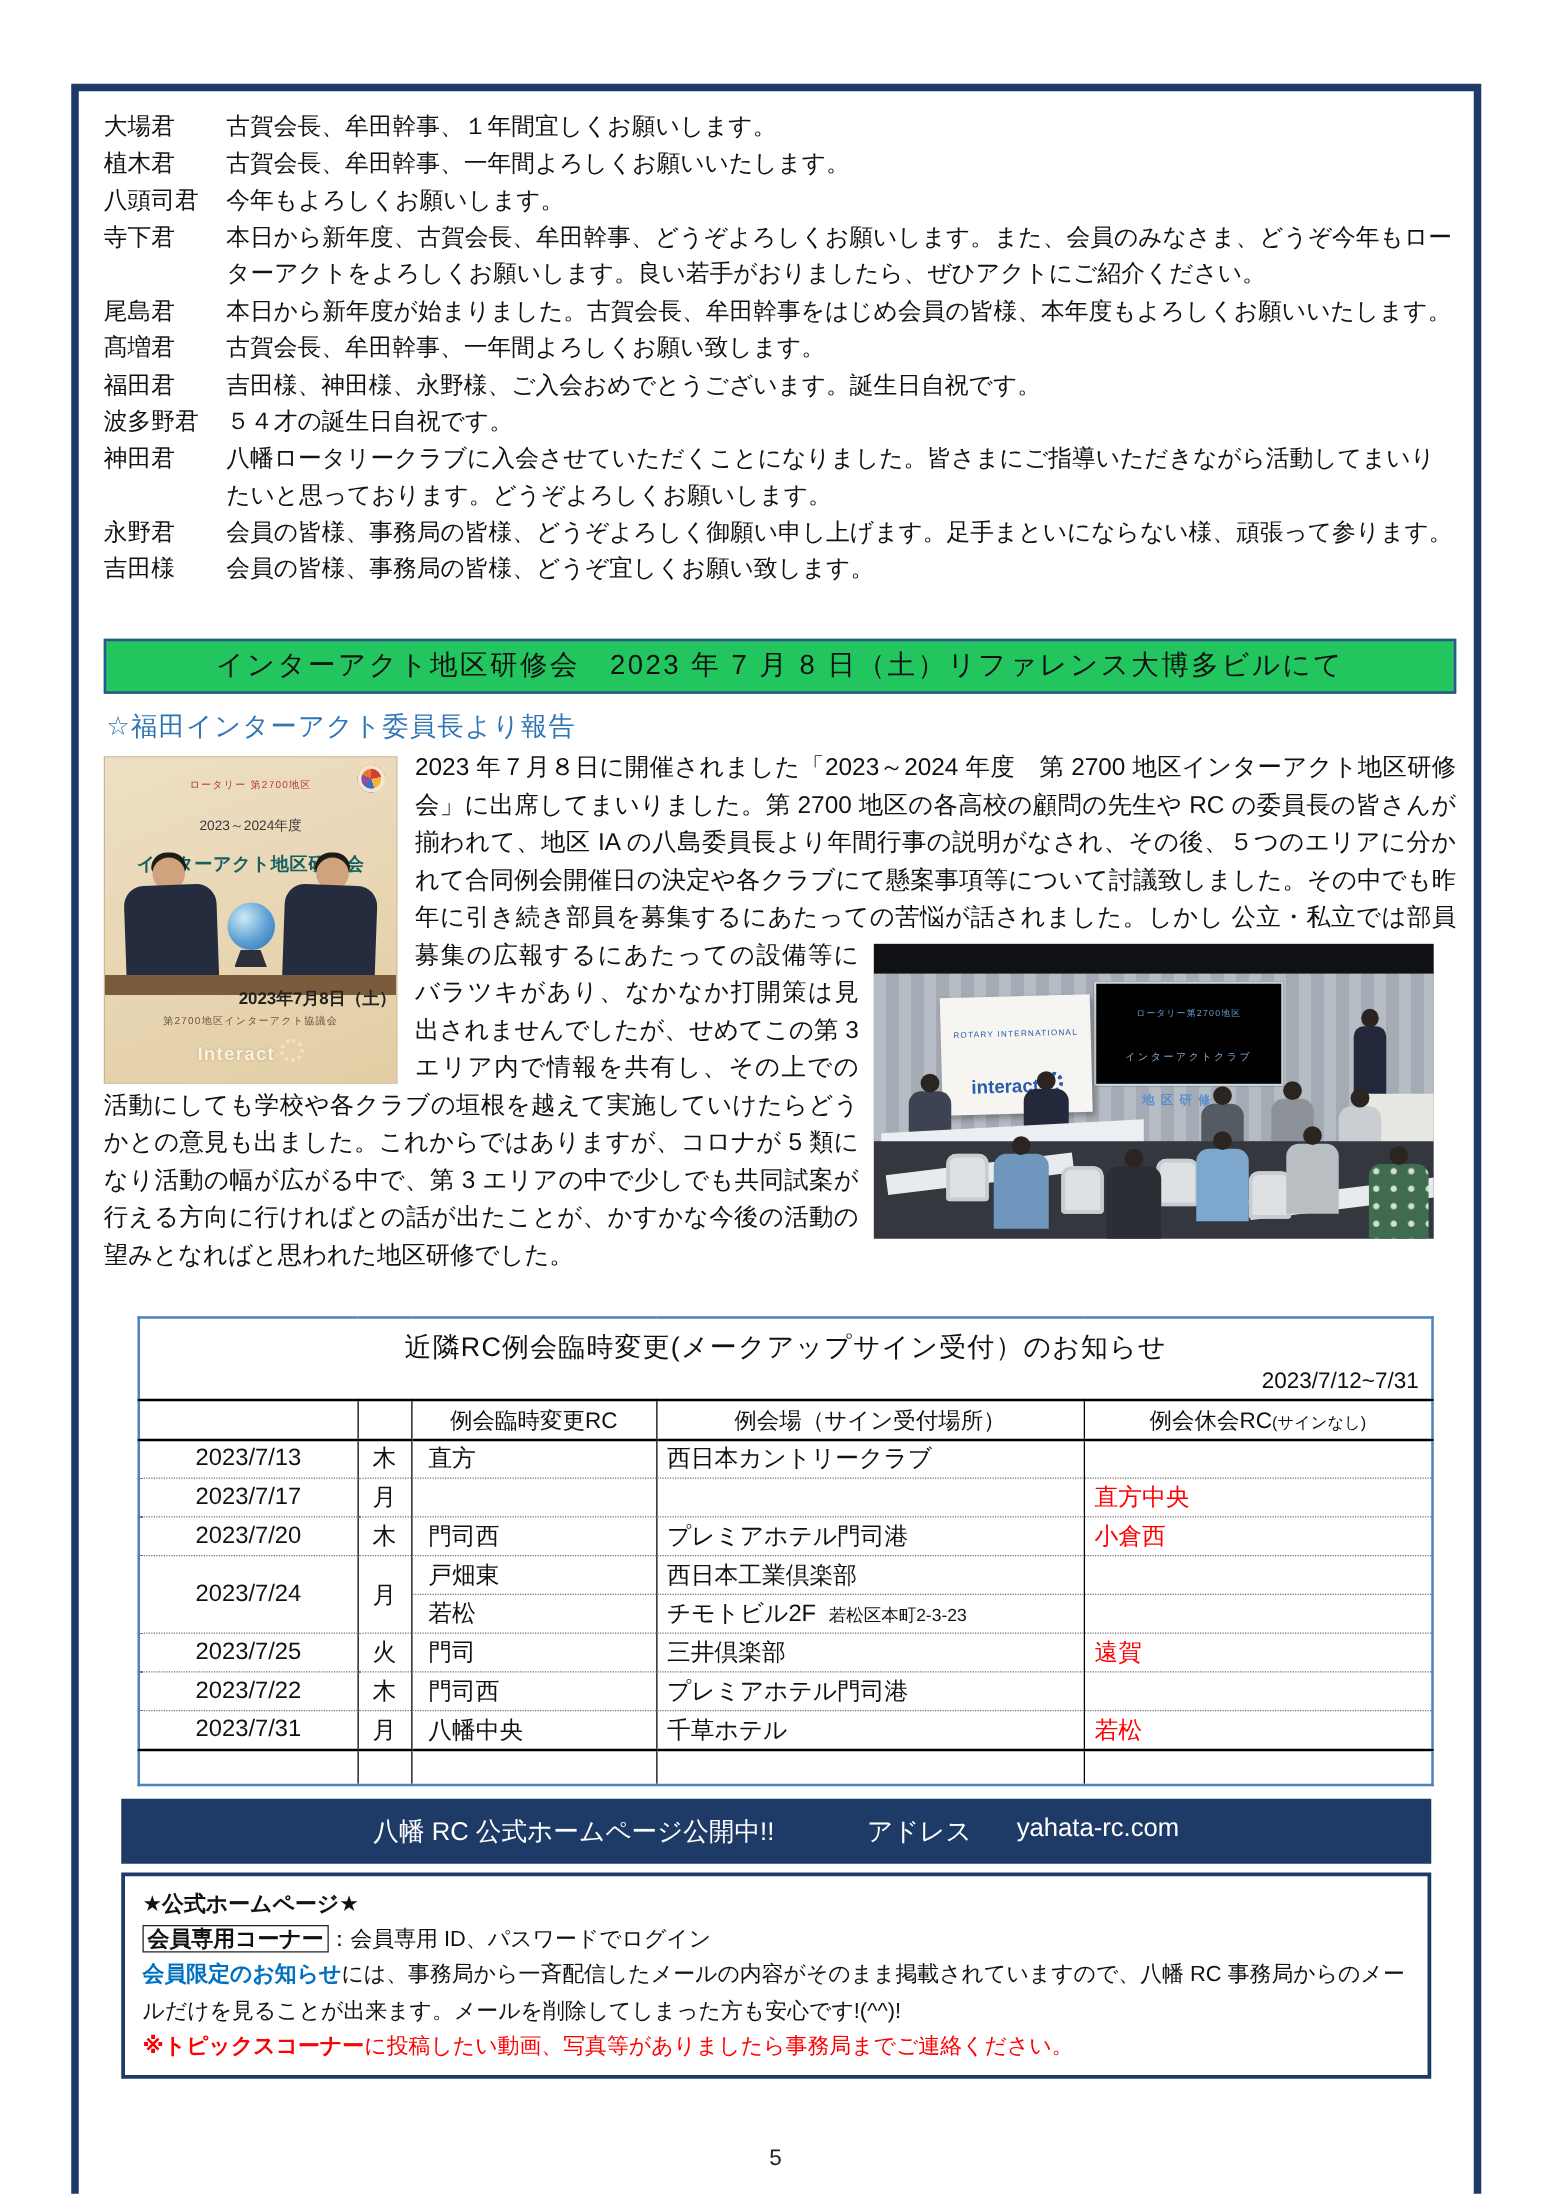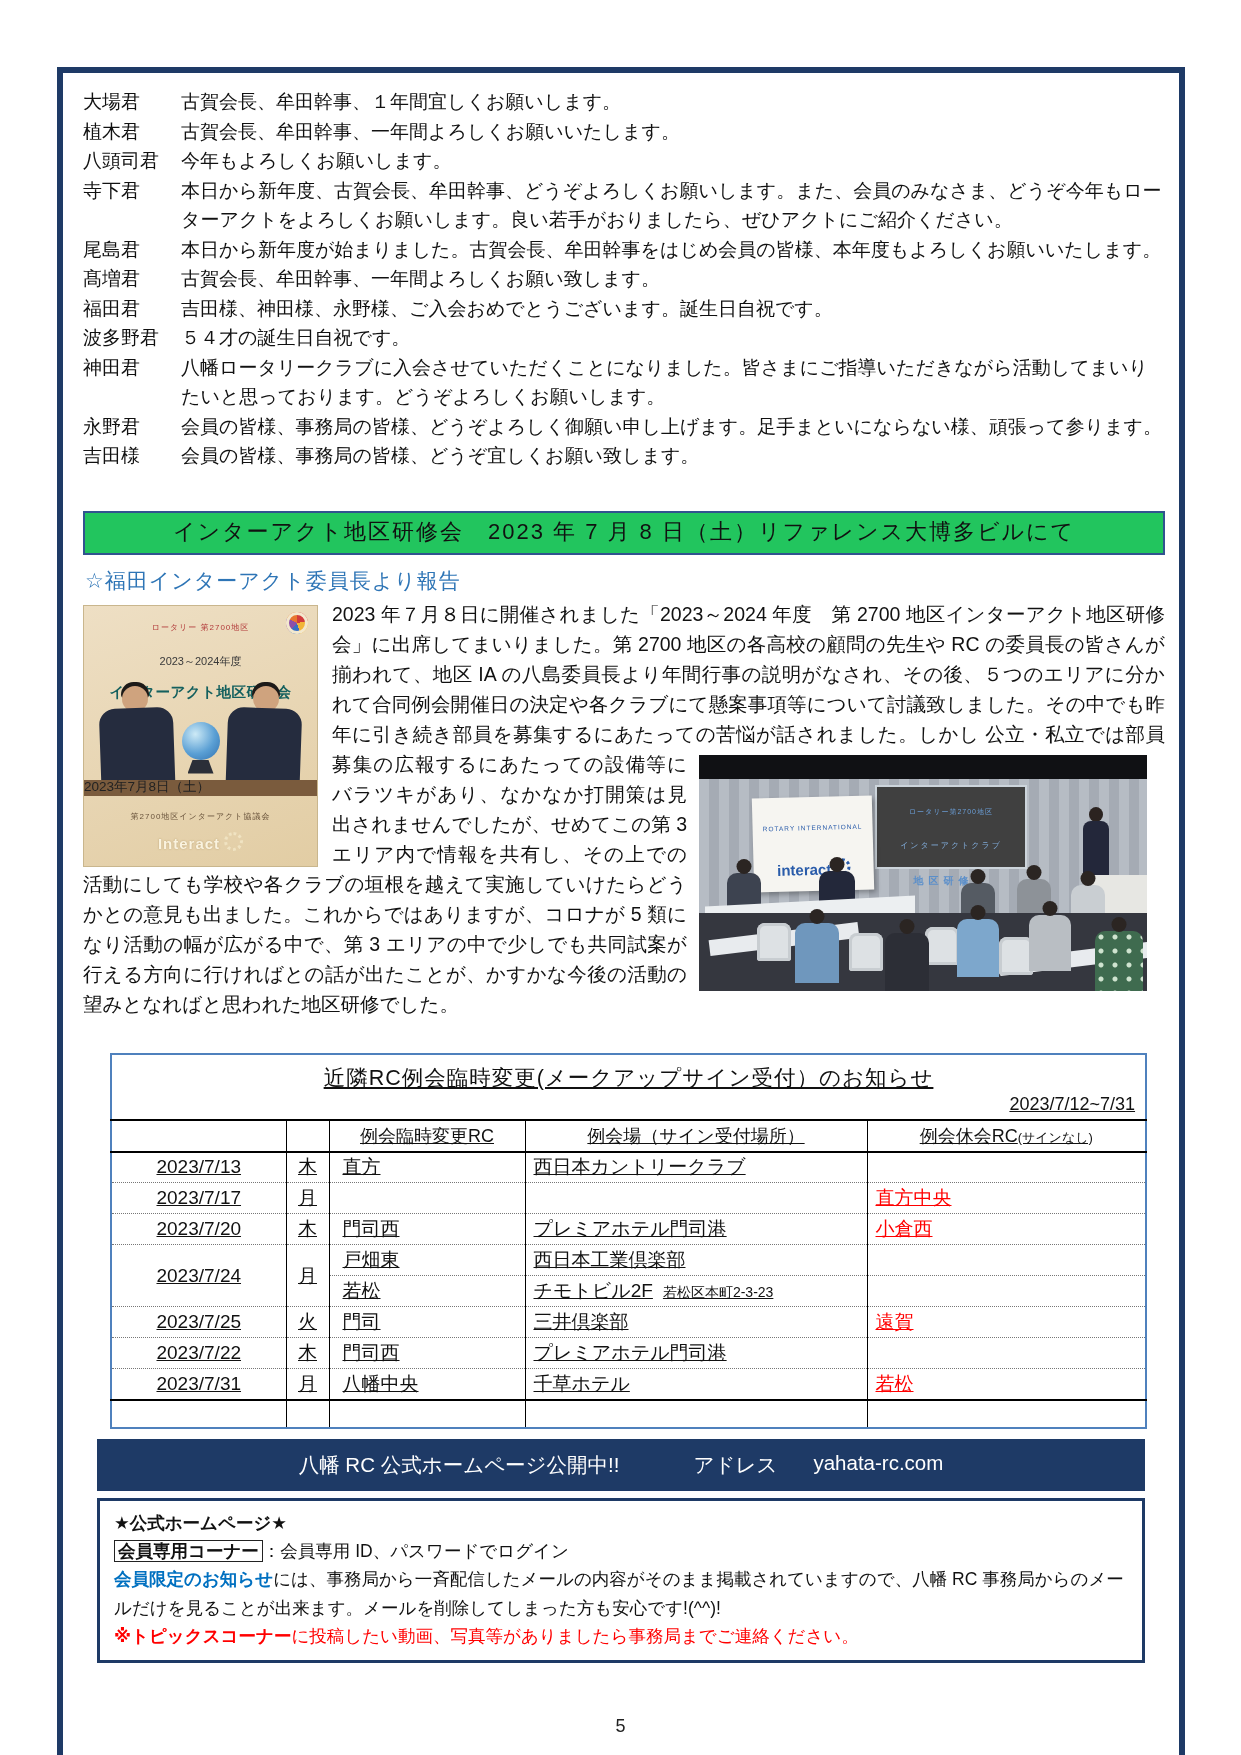--- a/index.html
+++ b/index.html
@@ -45,35 +45,35 @@
   .stu.right{right:8px;transform:rotate(2deg);}
   .head{position:absolute;width:26px;height:26px;border-radius:50%;background:#cfa37e;}
   .hair{position:absolute;width:28px;height:16px;border-radius:14px 14px 4px 4px;background:#1d1a18;}
   .head.h-left{left:30px;bottom:84px;}  .hair.hr-left{left:29px;bottom:98px;}
   .head.h-right{right:30px;bottom:84px;} .hair.hr-right{right:29px;bottom:98px;}
   .globe{position:absolute;left:50%;transform:translateX(-50%);bottom:36px;width:38px;height:38px;border-radius:50%;
     background:radial-gradient(circle at 35% 32%,#cdeaf6,#5a9fd4 55%,#2f6fae);}
   .globe-stand{position:absolute;left:50%;transform:translateX(-50%);bottom:22px;width:26px;height:14px;background:#2b2f38;
     clip-path:polygon(20% 0,80% 0,100% 100%,0 100%);}
   .desk{position:absolute;bottom:0;left:-8px;right:-8px;height:16px;background:#7a5b3d;}
-  .poster-date{position:absolute;bottom:64px;width:100%;text-align:left;font-weight:normal;font-size:13.5px;color:#222;}
+  .poster-date{position:absolute;bottom:52px;width:100%;text-align:right;font-weight:bold;font-size:13.5px;color:#222;}
   .poster-caption{position:absolute;bottom:34px;width:100%;text-align:center;font-size:8px;color:#6a543c;letter-spacing:1px;}
   .interact-logo{position:absolute;bottom:7px;width:100%;text-align:center;font-size:15px;color:#faf3df;
     text-shadow:0 0 2px #b89e6e;font-weight:bold;letter-spacing:1px;}
   .interact-logo .wheel{display:inline-block;width:13px;height:13px;border:3px dotted #f0e3c2;border-radius:50%;
     vertical-align:-2px;margin-left:4px;}
   
   .photo{
     float:right;width:448px;height:236px;margin:6px 18px 4px 12px;position:relative;overflow:hidden;
     background:#8f959d;
   }
   .ceiling{position:absolute;top:0;left:0;right:0;height:24px;background:#101114;}
   .curtain{position:absolute;top:24px;left:0;right:0;height:134px;
     background:repeating-linear-gradient(90deg,#b6bcc4 0 10px,#a5abb4 10px 20px);}
-  .screen{position:absolute;top:30px;left:176px;width:152px;height:84px;background:#404040;
+  .screen{position:absolute;top:30px;left:176px;width:152px;height:84px;background:#000000;
     border:2px solid #ccd4db;text-align:center;box-sizing:border-box;padding-top:10px;}
   .screen .sl1{font-size:7px;color:#6b9fd8;letter-spacing:1px;}
   .screen .sl2{font-size:8px;color:#7fa9d6;letter-spacing:2px;margin-top:4px;}
   .screen .sl3{font-size:10px;color:#5b8fca;letter-spacing:5px;margin-top:5px;font-weight:bold;}
   .banner-cloth{position:absolute;top:42px;left:54px;width:120px;height:94px;background:#f6f5f1;
     transform:rotate(-1.5deg);box-shadow:2px 3px 5px rgba(0,0,0,.3);text-align:center;}
   .banner-cloth .b1{font-size:6.5px;color:#2a5caa;letter-spacing:1px;margin-top:16px;}
   .banner-cloth .b2{font-size:15px;color:#2a5caa;font-weight:bold;margin-top:12px;}
   .banner-cloth .b2 .wheel{display:inline-block;width:11px;height:11px;border:3px dotted #2a5caa;border-radius:50%;vertical-align:-1px;margin-left:2px;}
   .podium{position:absolute;top:120px;right:0;width:60px;height:62px;background:#e7e7e3;}
@@ -81,21 +81,21 @@
   .speaker-head{position:absolute;top:52px;right:44px;width:14px;height:15px;background:#2b2320;border-radius:50%;}
   .floor{position:absolute;top:158px;bottom:0;left:0;right:0;background:#35373f;}
   .htable{position:absolute;top:146px;left:6px;width:210px;height:24px;background:#eceff1;transform:skewY(-3deg);}
   .person{position:absolute;border-radius:10px 10px 0 0;}
   .person .ph{position:absolute;left:50%;transform:translateX(-50%);top:-14px;width:15px;height:15px;background:#2b2522;border-radius:50%;}
   .chair{position:absolute;width:34px;height:38px;background:#dde1e4;border-radius:8px 8px 3px 3px;
     box-shadow:inset 0 0 0 3px #c8cdd1;}
   .atable{position:absolute;background:#e8ebee;height:16px;transform:rotate(-7deg);}
   
   .rc-table{width:1035px;margin:34px 0 0 27px;border-collapse:collapse;border:2.5px solid #4f81bd;font-size:19px;table-layout:fixed;}
-  .rc-table td{box-sizing:border-box;overflow:hidden;white-space:nowrap;text-decoration:underline;}
+  .rc-table td{box-sizing:border-box;overflow:hidden;white-space:nowrap;}
   .tt-title td{font-size:21.5px;text-align:center;padding:8px 0 0;letter-spacing:1px;}
   .tt-range td{text-align:right;font-size:18px;padding:2px 10px 4px 0;border-bottom:2.5px solid #000;}
   .tt-head td{text-align:center;font-size:18px;border-bottom:2.5px solid #000;padding:3px 0;}
   .tt-head .small{font-size:13px;}
   .vl{border-left:1.5px solid #000;}
   .t-row td{height:31px;padding:1px 6px;}
   .t-row .c-date{text-align:center;}
   .t-row .c-day{text-align:center;}
   .t-row .c-rc{padding-left:13px;}
   .t-row .c-venue{padding-left:8px;}

